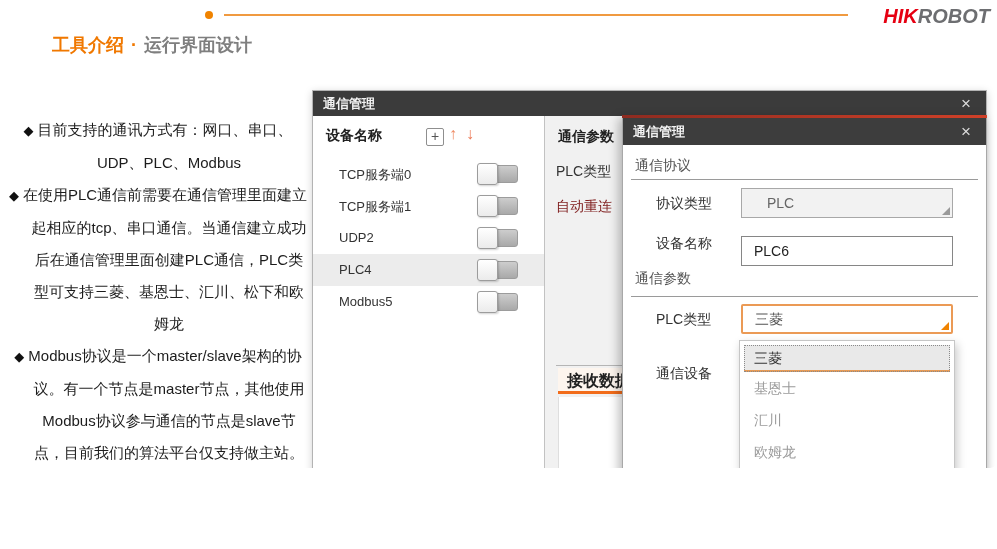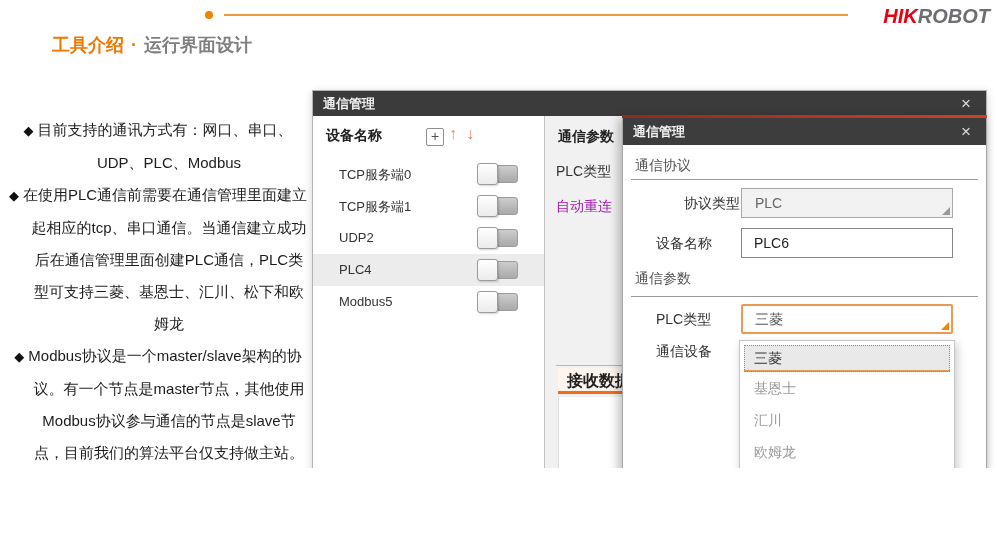--- a/index.html
+++ b/index.html
@@ -41,46 +41,46 @@
   .drow.selected{background:#ececec;}
   .drow .dname{position:absolute;left:26px;top:8px;font-size:13px;color:#333;}
   .toggle{position:absolute;left:164px;top:5px;width:41px;height:22px;}
   .toggle .track{position:absolute;left:6px;top:2px;width:35px;height:18px;border-radius:3px;
                  background:linear-gradient(#cdcdcd,#a9a9a9);border:1px solid #9c9c9c;box-sizing:border-box;}
   .toggle .knob{position:absolute;left:0;top:0;width:21px;height:22px;border-radius:3px;
                 background:linear-gradient(#ffffff,#ebebeb);border:1px solid #9c9c9c;box-sizing:border-box;
                 box-shadow:1px 1px 2px rgba(0,0,0,.18);}
   .params-header{position:absolute;left:245px;top:37px;font-size:14px;font-weight:bold;color:#222;}
   .p-label1{position:absolute;left:243px;top:72px;font-size:14px;color:#333;}
-  .p-label2{position:absolute;left:243px;top:107px;font-size:14px;color:#a21caf;}
+  .p-label2{position:absolute;left:243px;top:107px;font-size:14px;color:#7f1d1d;}
   .tab-top-line{position:absolute;left:243px;top:274px;width:132px;height:1px;background:#b5b5b5;}
   .recv-tab{position:absolute;left:245px;top:277px;width:70px;height:26px;background:#fdf5ee;
             border-bottom:3px solid #f26c1a;font-size:16px;font-weight:bold;color:#222;
             line-height:26px;padding-left:9px;box-sizing:border-box;white-space:nowrap;overflow:hidden;}
   .recv-panel{position:absolute;left:245px;top:306px;width:70px;height:82px;background:#ffffff;border:1px solid #dedede;border-top:none;}
 
   
   .dlg2{position:absolute;left:622px;top:115px;width:363px;height:420px;background:#ffffff;
         border:1px solid #a8a8a8;border-top:none;box-shadow:-3px 3px 10px rgba(0,0,0,.28);z-index:2;box-sizing:content-box;}
   .dlg2-topline{position:absolute;left:-1px;right:-1px;top:0;height:3px;background:linear-gradient(90deg,#8e2b20,#cf4028);}
   .dlg2 .titlebar{top:3px;height:27px;background:#3d3d3d;}
   .dlg2 .titlebar .tbtitle{line-height:27px;}
   .dlg2 .titlebar .tbclose{line-height:27px;}
   .section-label{position:absolute;left:12px;font-size:14px;color:#555;}
   .hrule{position:absolute;left:8px;right:8px;height:1px;background:#9a9a9a;}
   .f-label{position:absolute;left:33px;font-size:14px;color:#333;}
   .field{position:absolute;left:118px;width:212px;height:30px;box-sizing:border-box;font-size:14px;line-height:28px;}
-  .field.sel-disabled{background:#f2f2f2;border:1px solid #a8a8a8;color:#666;padding-left:13px;}
+  .field.sel-disabled{background:#f2f2f2;border:1px solid #a8a8a8;color:#666;padding-left:25px;}
   .field.sel-active{background:#fff;border:2px solid #eb9a55;border-radius:2px;color:#555;padding-left:12px;line-height:26px;}
   .corner{position:absolute;right:2px;bottom:2px;width:0;height:0;border-left:8px solid transparent;}
   .corner.gray{border-bottom:8px solid #9a9a9a;}
   .corner.orange{border-bottom:8px solid #f08300;}
   .field-input{position:absolute;left:118px;width:212px;height:30px;box-sizing:border-box;border:1px solid #868686;
                background:#fff;font-size:14px;color:#222;padding:0 0 0 12px;outline:none;
-               font-family:"Liberation Sans","DejaVu Sans",sans-serif;}
+               font-family:"Liberation Sans","DejaVu Sans",sans-serif;margin-top:8px;}
   .popup{position:absolute;left:116px;top:225px;width:214px;height:165px;background:#ffffff;
          border:1px solid #c6c6c6;box-shadow:2px 4px 9px rgba(0,0,0,.22);z-index:3;}
   .opt{height:32px;line-height:32px;padding-left:14px;font-size:14px;color:#9a9a9a;}
   .opt.selected{height:27px;line-height:27px;margin:4px 4px 0 4px;padding-left:10px;background:#e9e9e9;color:#333;
                 outline:1px dotted #8a8a8a;outline-offset:-1px;border-bottom:2px solid #e59a57;box-sizing:border-box;}
   .dlg2-footer{position:absolute;left:0;right:0;bottom:0;height:29px;background:#ececec;border-top:1px solid #d2d2d2;}
   .create-btn{position:absolute;right:3px;bottom:5px;width:51px;height:22px;background:#7dd3fc;
               border:1px solid #8f8f8f;font-size:12px;color:#333;text-align:center;line-height:22px;}
 </style>
 </head>
@@ -165,39 +165,39 @@
   <div class="dlg2">
     <div class="dlg2-topline"></div>
     <div class="titlebar">
       <span class="tbtitle">通信管理</span>
       <span class="tbclose">×</span>
     </div>
 
     <span class="section-label" style="top:42px;">通信协议</span>
     <div class="hrule" style="top:64px;"></div>
 
-    <span class="f-label" style="top:80px;margin-left:28px;">协议类型</span>
+    <span class="f-label" style="top:80px;">协议类型</span>
     <div class="field sel-disabled" style="top:73px;">
       <span>PLC</span>
       <span class="corner gray"></span>
     </div>
 
     <span class="f-label" style="top:120px;">设备名称</span>
     <input class="field-input" style="top: 113px;" type="text" value="PLC6">
 
     <span class="section-label" style="top:155px;">通信参数</span>
     <div class="hrule" style="top:181px;"></div>
 
     <span class="f-label" style="top:196px;">PLC类型</span>
     <div class="field sel-active" style="top:189px;">
       <span>三菱</span>
       <span class="corner orange"></span>
     </div>
 
-    <span class="f-label" style="top:228px;">通信设备</span>
+    <span class="f-label" style="top:250px;">通信设备</span>
 
     <div class="popup">
       <div class="opt selected">三菱</div>
       <div class="opt">基恩士</div>
       <div class="opt">汇川</div>
       <div class="opt">欧姆龙</div>
       <div class="opt">松下</div>
     </div>
 
     <div class="dlg2-footer">

